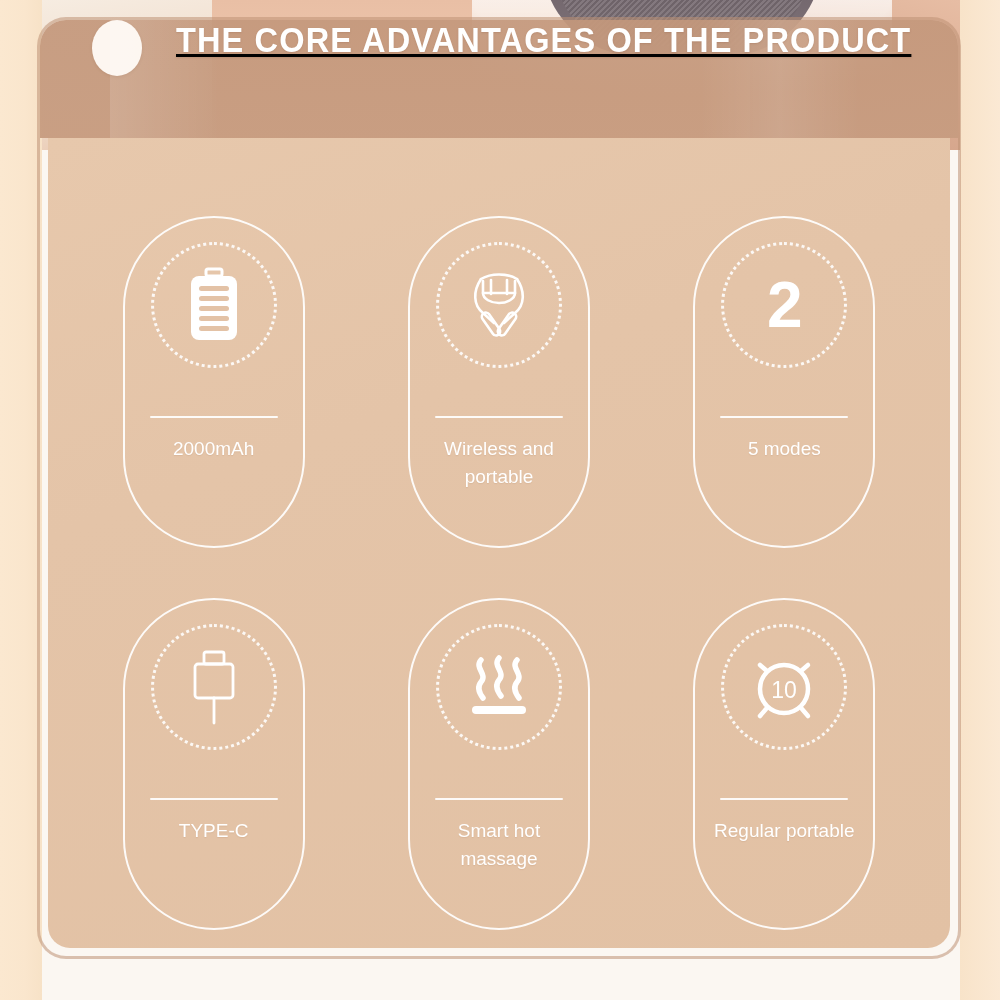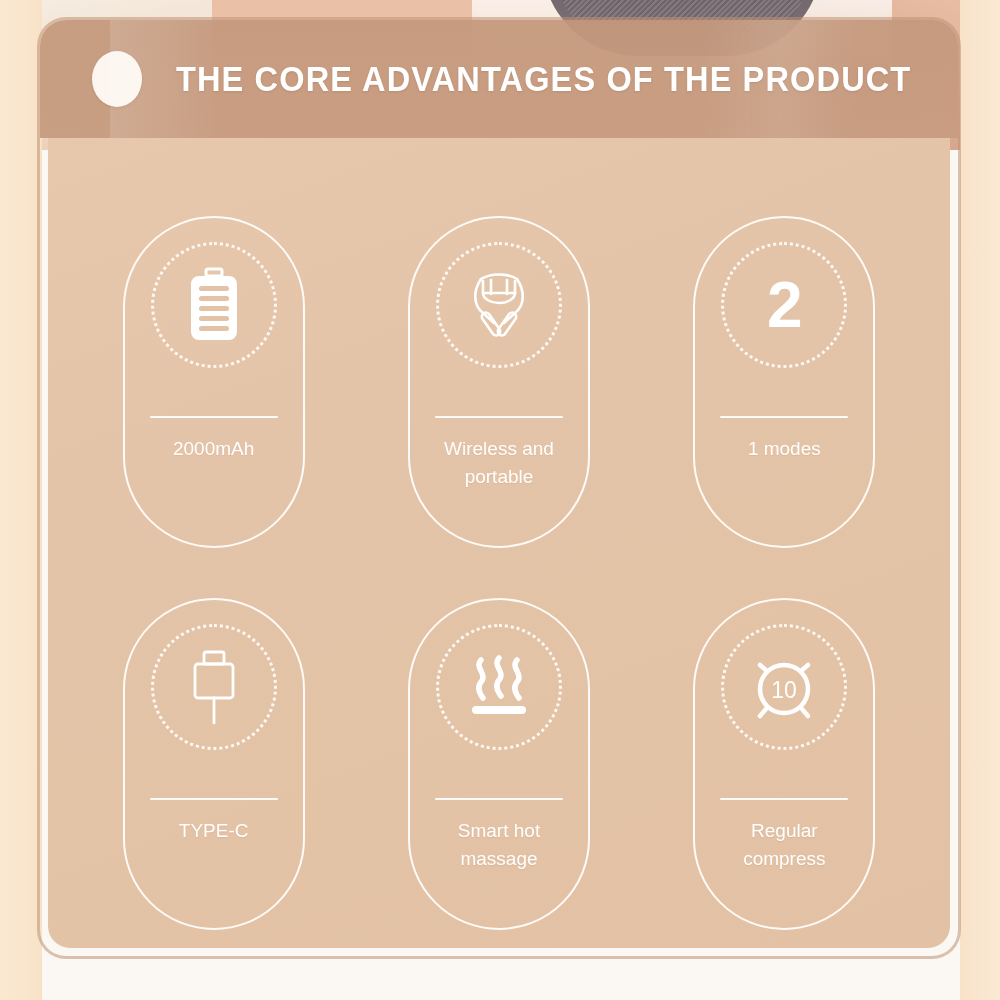--- a/index.html
+++ b/index.html
@@ -39,21 +39,21 @@
     background:linear-gradient(180deg,rgba(255,255,255,.75) 0%,rgba(253,246,238,.45) 55%,rgba(250,240,230,.15) 100%);
     -webkit-mask-image:radial-gradient(110% 90% at 50% 0%,#000 45%,transparent 72%);
             mask-image:radial-gradient(110% 90% at 50% 0%,#000 45%,transparent 72%);}
 
   
   .panel{position:absolute;left:40px;top:20px;width:918px;height:936px;
     border-radius:26px;overflow:hidden;
     box-shadow:0 0 0 3px rgba(190,146,117,.55);}
   .panel-header{position:absolute;left:0;top:0;width:100%;height:118px;
     background:linear-gradient(180deg,rgba(196,152,124,.93) 0%,rgba(199,156,128,.95) 100%);
-    display:flex;align-items:center;}
+    display:flex;text-decoration:underline;}
   .panel-header .sheen{position:absolute;left:70px;top:0;width:110px;height:118px;
     background:linear-gradient(90deg,rgba(255,255,255,.13),rgba(255,255,255,0));}
   .panel-header .sheen2{position:absolute;left:660px;top:0;width:160px;height:118px;
     background:linear-gradient(90deg,rgba(255,255,255,0),rgba(255,255,255,.10),rgba(255,255,255,0));}
   .bullet{width:50px;height:56px;border-radius:50%;background:#fdf6f0;
     margin-left:52px;flex:none;box-shadow:0 1px 3px rgba(120,80,55,.15);}
   .header-title{margin-left:34px;color:#ffffff;font-size:35px;font-weight:700;
     letter-spacing:1.2px;white-space:nowrap;
     transform:scaleX(.93);transform-origin:left center;
     text-shadow:0 1px 2px rgba(140,95,70,.25);}
@@ -161,21 +161,21 @@
           <div class="card-label">Wireless and portable</div>
         </div>
 
         <div class="card">
           <div class="icon-ring">
             <div class="icon-box">
               <span class="big-num">2</span>
             </div>
           </div>
           <div class="divider"></div>
-          <div class="card-label">1 modes</div>
+          <div class="card-label">5 modes</div>
         </div>
 
         <div class="card">
           <div class="icon-ring">
             <div class="icon-box">
               <svg width="54" height="76" viewBox="0 0 54 76" fill="none" stroke="#fff" stroke-width="2.8" stroke-linejoin="round">
                 <rect x="17" y="3" width="20" height="12" rx="2"></rect>
                 <rect x="8" y="15" width="38" height="34" rx="3"></rect>
                 <path d="M27 49 L27 74" stroke-linecap="round"></path>
               </svg>
@@ -207,19 +207,19 @@
                 <circle cx="37" cy="39" r="24"></circle>
                 <path d="M13 15 L20 21"></path>
                 <path d="M61 15 L54 21"></path>
                 <path d="M19 59 L13 66"></path>
                 <path d="M55 59 L61 66"></path>
                 <text x="37" y="48" text-anchor="middle" font-family="Liberation Sans, sans-serif" font-size="23" fill="#fff" stroke="none">10</text>
               </svg>
             </div>
           </div>
           <div class="divider"></div>
-          <div class="card-label">Regular compress</div>
+          <div class="card-label">Regular portable</div>
         </div>
 
       </div>
     </div>
   </div>
 </div>
 
 </body></html>

